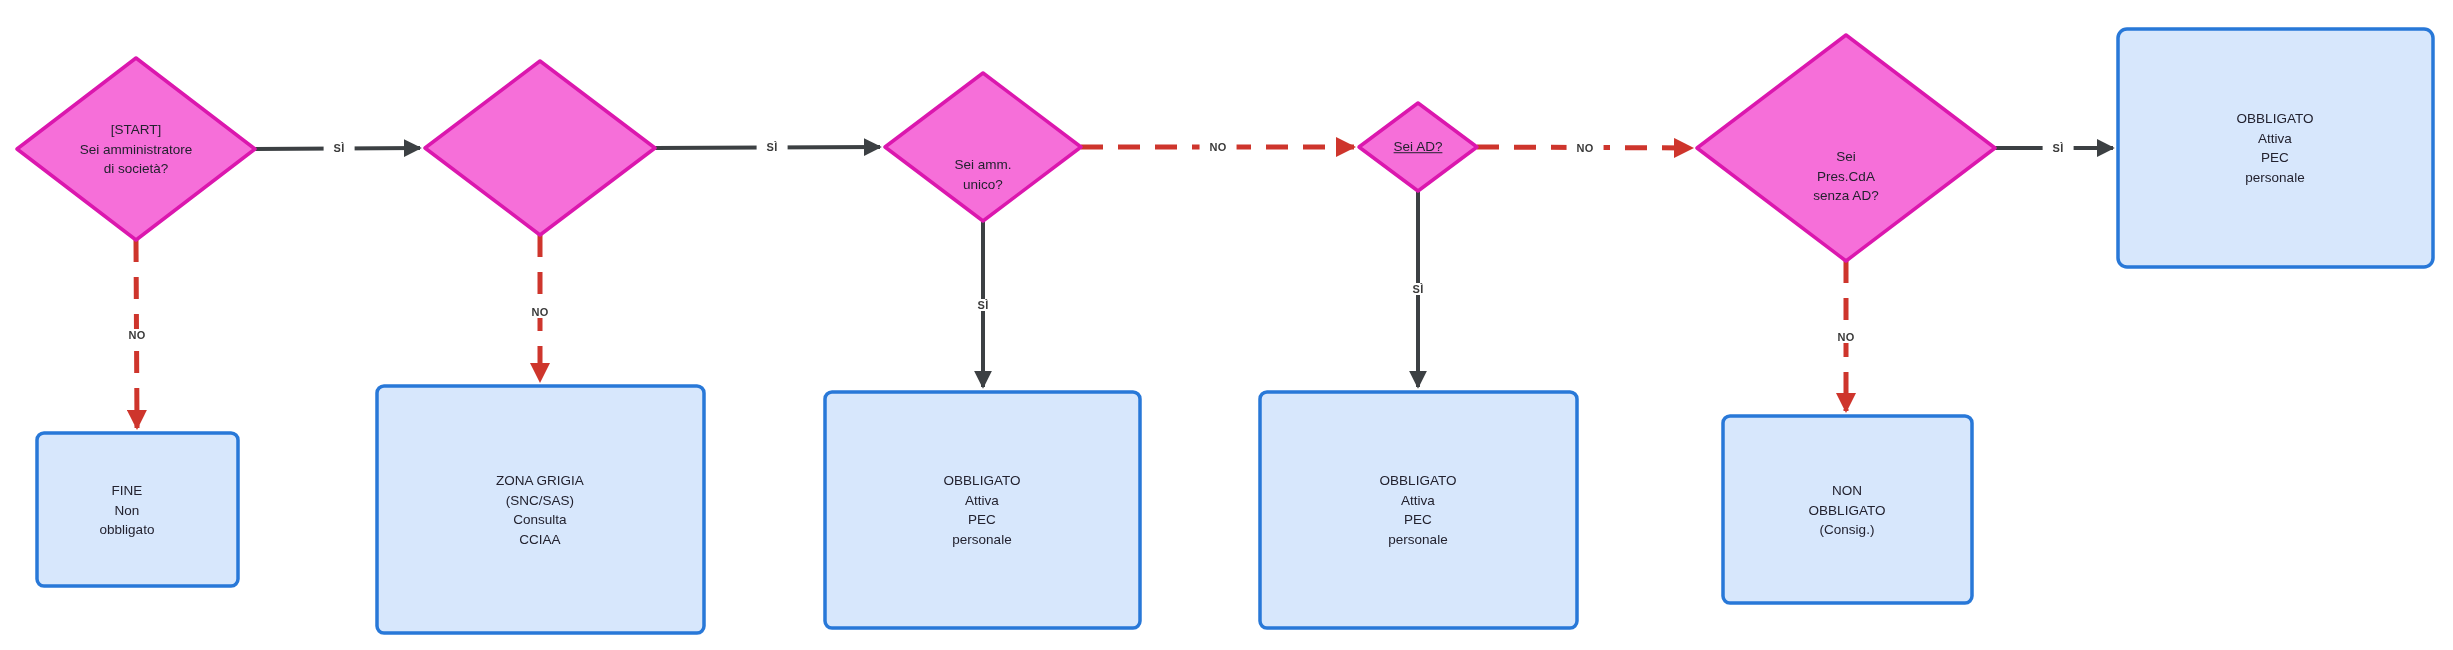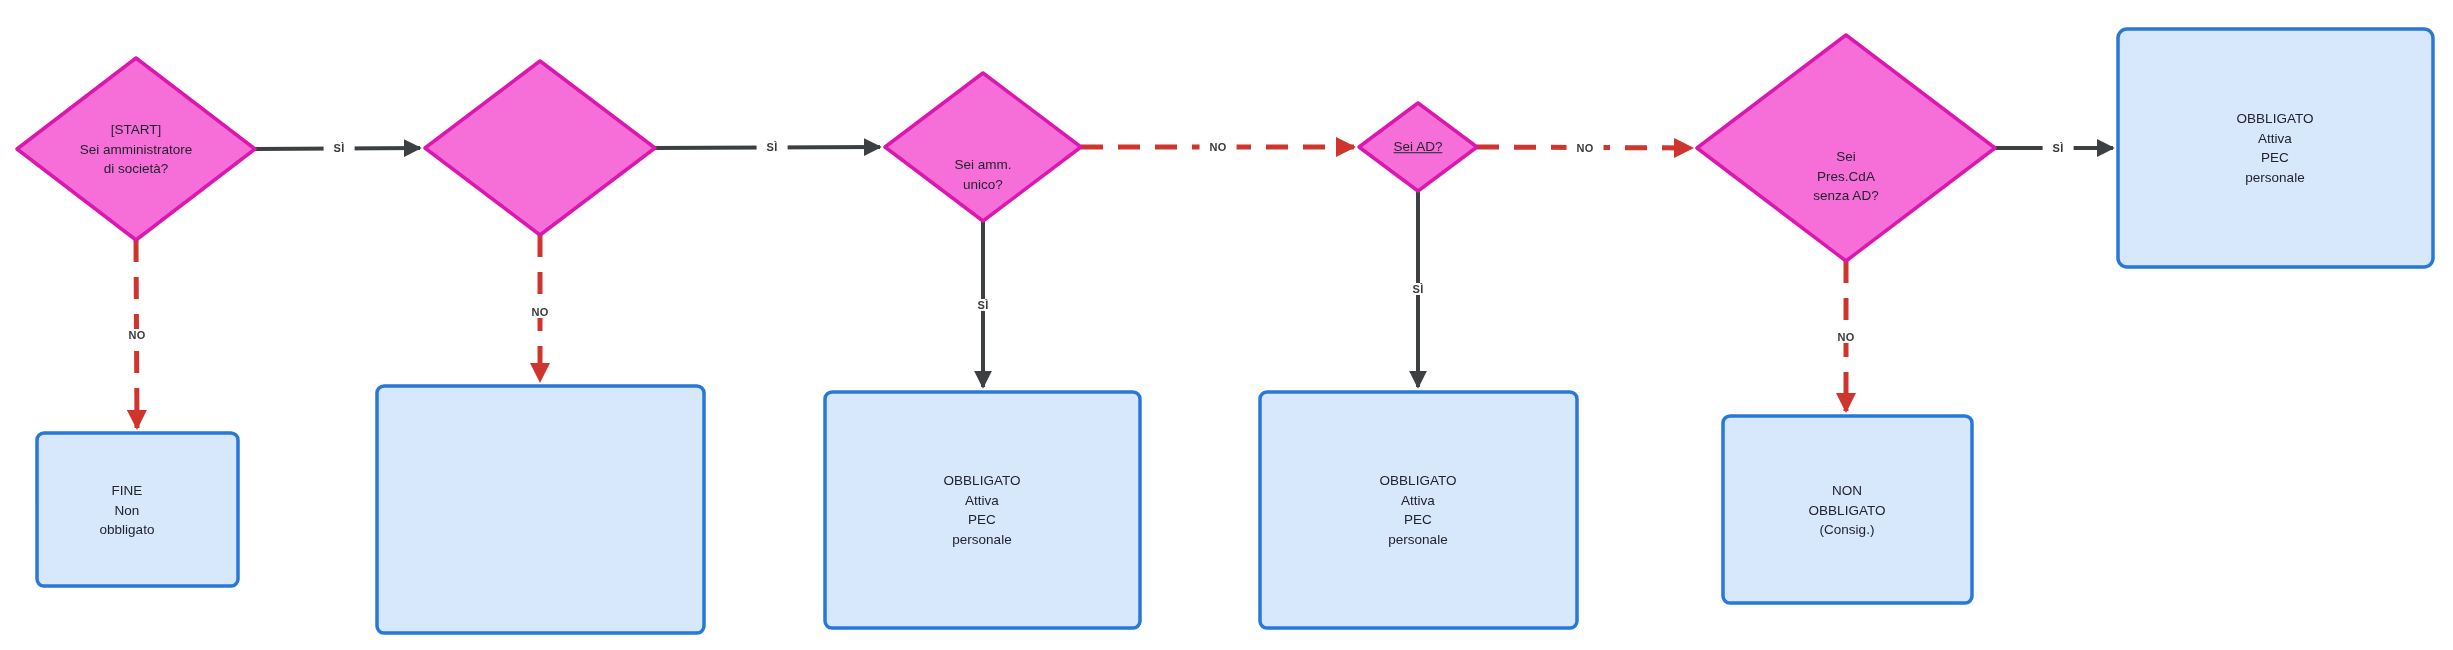--- a/index.html
+++ b/index.html
@@ -86,20 +86,24 @@
 Pres.CdA
 senza AD?</div>
 
   <div class="node-label" style="left:2275px; top:148px; width:200px;">OBBLIGATO
 Attiva
 PEC
 personale</div>
   <div class="node-label" style="left:127px; top:510px; width:150px;">FINE
 Non
 obbligato</div>
+  <div class="node-label" style="left:540px; top:510px; width:220px;">ZONA GRIGIA
+(SNC/SAS)
+Consulta
+CCIAA</div>
   <div class="node-label" style="left:982px; top:510px; width:200px;">OBBLIGATO
 Attiva
 PEC
 personale</div>
   <div class="node-label" style="left:1418px; top:510px; width:200px;">OBBLIGATO
 Attiva
 PEC
 personale</div>
   <div class="node-label" style="left:1847px; top:510px; width:170px;">NON
 OBBLIGATO

